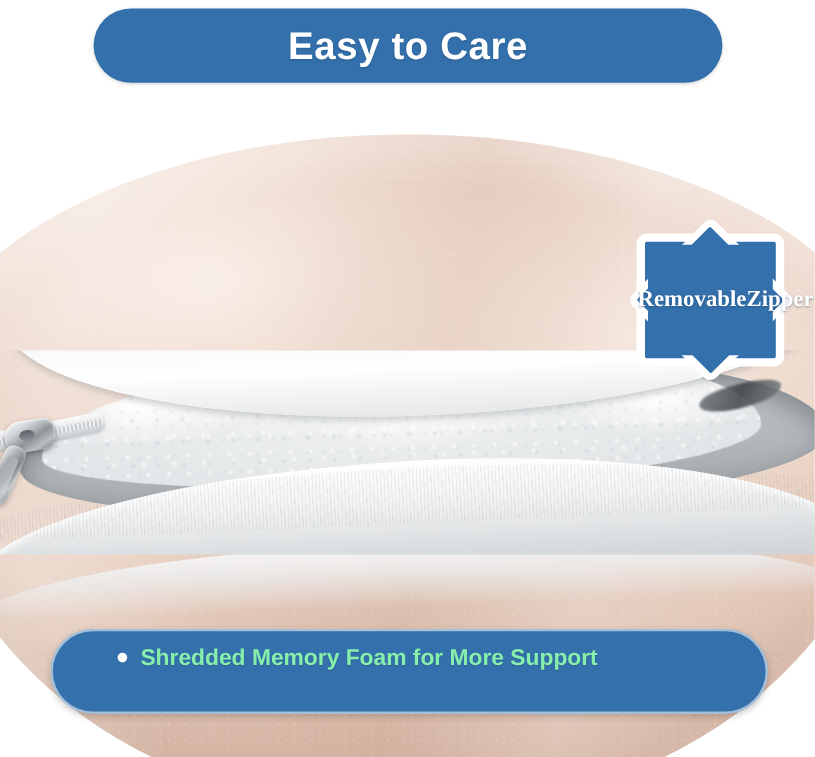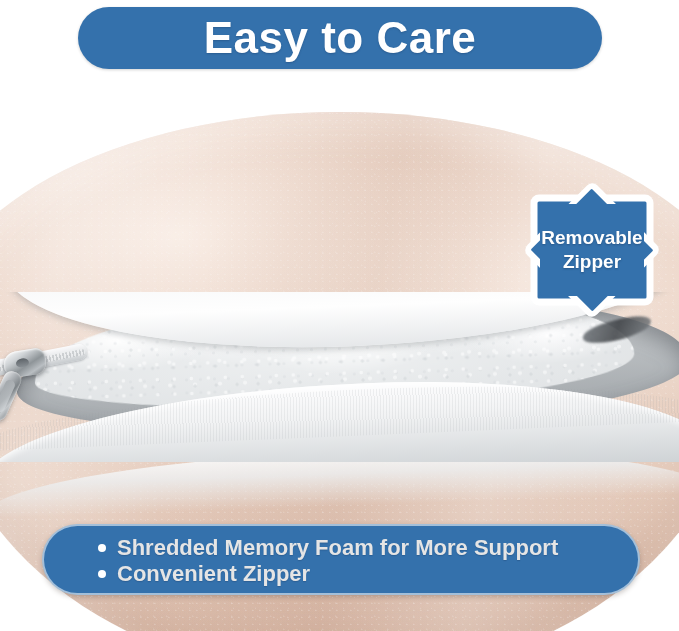--- a/index.html
+++ b/index.html
@@ -225,43 +225,43 @@
     width:524px; height:62px;
     border-radius:31px;
     background:#3471ac;
     display:flex;
     align-items:center;
     justify-content:center;
     box-shadow:0 1px 3px rgba(0,0,0,.18);
   }
   .title-text{
     color:#ffffff;
-    font-size:44px;
+    font-size:32px;
     font-weight:bold;
     letter-spacing:.5px;
     line-height:1;
     white-space:nowrap;
     text-shadow:0 1px 2px rgba(25,55,95,.35);
   }
 
   
   .badge{
     position:absolute;
     left:506px; top:173px;
     width:172px; height:154px;
   }
   .badge svg{display:block;width:100%;height:100%;overflow:visible;}
   .badge-label{
     position:absolute;
     left:0; top:0; right:0; bottom:0;
     display:flex;
-    flex-direction:column;
     align-items:center;
-    justify-content:center;
+    justify-content:flex-end;
     pointer-events:none;
+    font-family:Liberation Serif, serif;
   }
   .badge-label span{
     color:#ffffff;
     font-size:19px;
     font-weight:bold;
     line-height:1.25;
     text-align:center;
     white-space:nowrap;
     text-shadow:0 1px 2px rgba(25,55,95,.45);
   }
@@ -283,22 +283,22 @@
     align-items:center;
     gap:11px;
     height:26px;
   }
   .bullet-dot{
     width:8px;height:8px;border-radius:50%;
     background:#ffffff;
     flex:0 0 auto;
   }
   .feature-text{
-    color:#e5e5e5;
-    font-size:22px;
+    color:#86efac;
+    font-size:19px;
     font-weight:bold;
     line-height:1;
     white-space:nowrap;
     text-shadow:0 1px 1px rgba(25,55,95,.3);
   }
 </style>
 </head>
 <body>
 
 <div id="stage">
@@ -356,19 +356,15 @@
       <span>Removable</span>
       <span>Zipper</span>
     </div>
   </div>
 
   <div class="feature-banner">
     <div class="feature-item">
       <span class="bullet-dot"></span>
       <span class="feature-text">Shredded Memory Foam for More Support</span>
     </div>
-    <div class="feature-item">
-      <span class="bullet-dot"></span>
-      <span class="feature-text">Convenient Zipper</span>
-    </div>
   </div>
 
 </div>
 
 </body></html>

